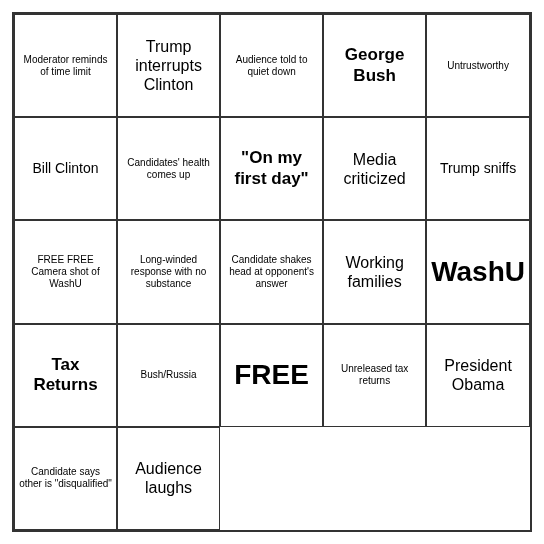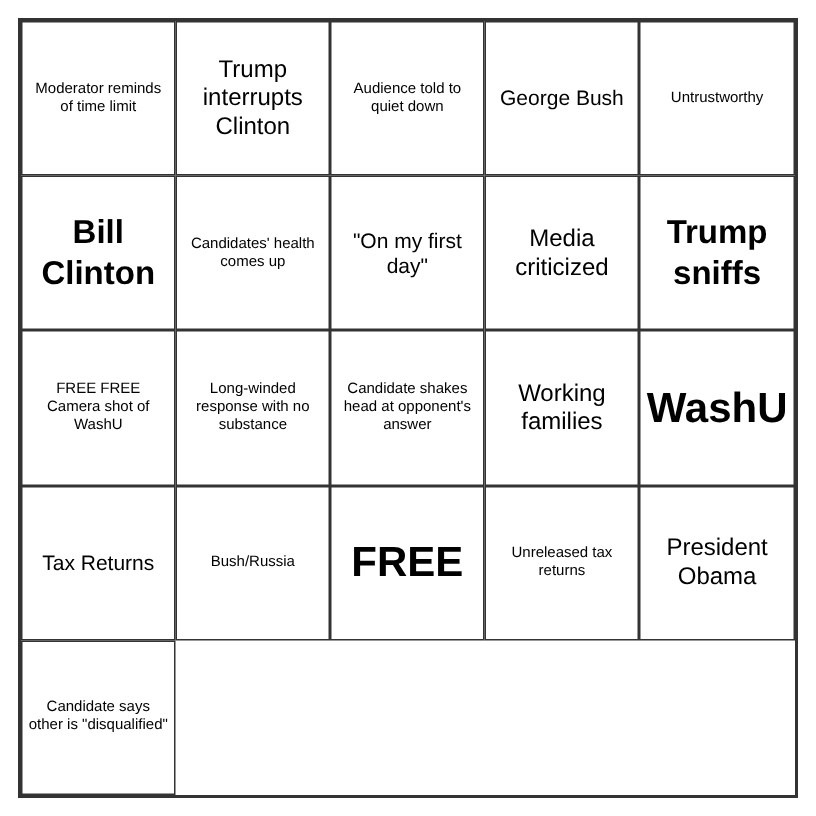--- a/index.html
+++ b/index.html
@@ -28,22 +28,22 @@
       text-align: center;
       padding: 4px;
       line-height: 1.2;
     }
     .bingo-cell span {
       display: block;
       width: 100%;
     }
     .font-small { font-size: 10px; }
     .font-medium { font-size: 16px; }
-    .font-large { font-size: 14px; font-weight: normal; }
-    .font-xlarge { font-size: 22px; font-weight: bold; }
+    .font-large { font-size: 17px; font-weight: bold; }
+    .font-xlarge { font-size: 14px; font-weight: normal; }
     .font-xxlarge { font-size: 28px; font-weight: bold; }
   </style>
 </head>
 <body>
 
 <div class="bingo-board">
 <div class="bingo-cell">
       <span class="font-small">Moderator reminds of time limit</span>
     </div>
     <div class="bingo-cell">
@@ -99,13 +99,16 @@
     </div>
     <div class="bingo-cell">
       <span class="font-small">Unreleased tax returns</span>
     </div>
     <div class="bingo-cell">
       <span class="font-medium">President Obama</span>
     </div>
     <div class="bingo-cell">
       <span class="font-small">Candidate says other is "disqualified"</span>
     </div>
+    <div class="bingo-cell">
+      <span class="font-medium">Audience laughs</span>
+    </div>
   </div>
 
 </body></html>

